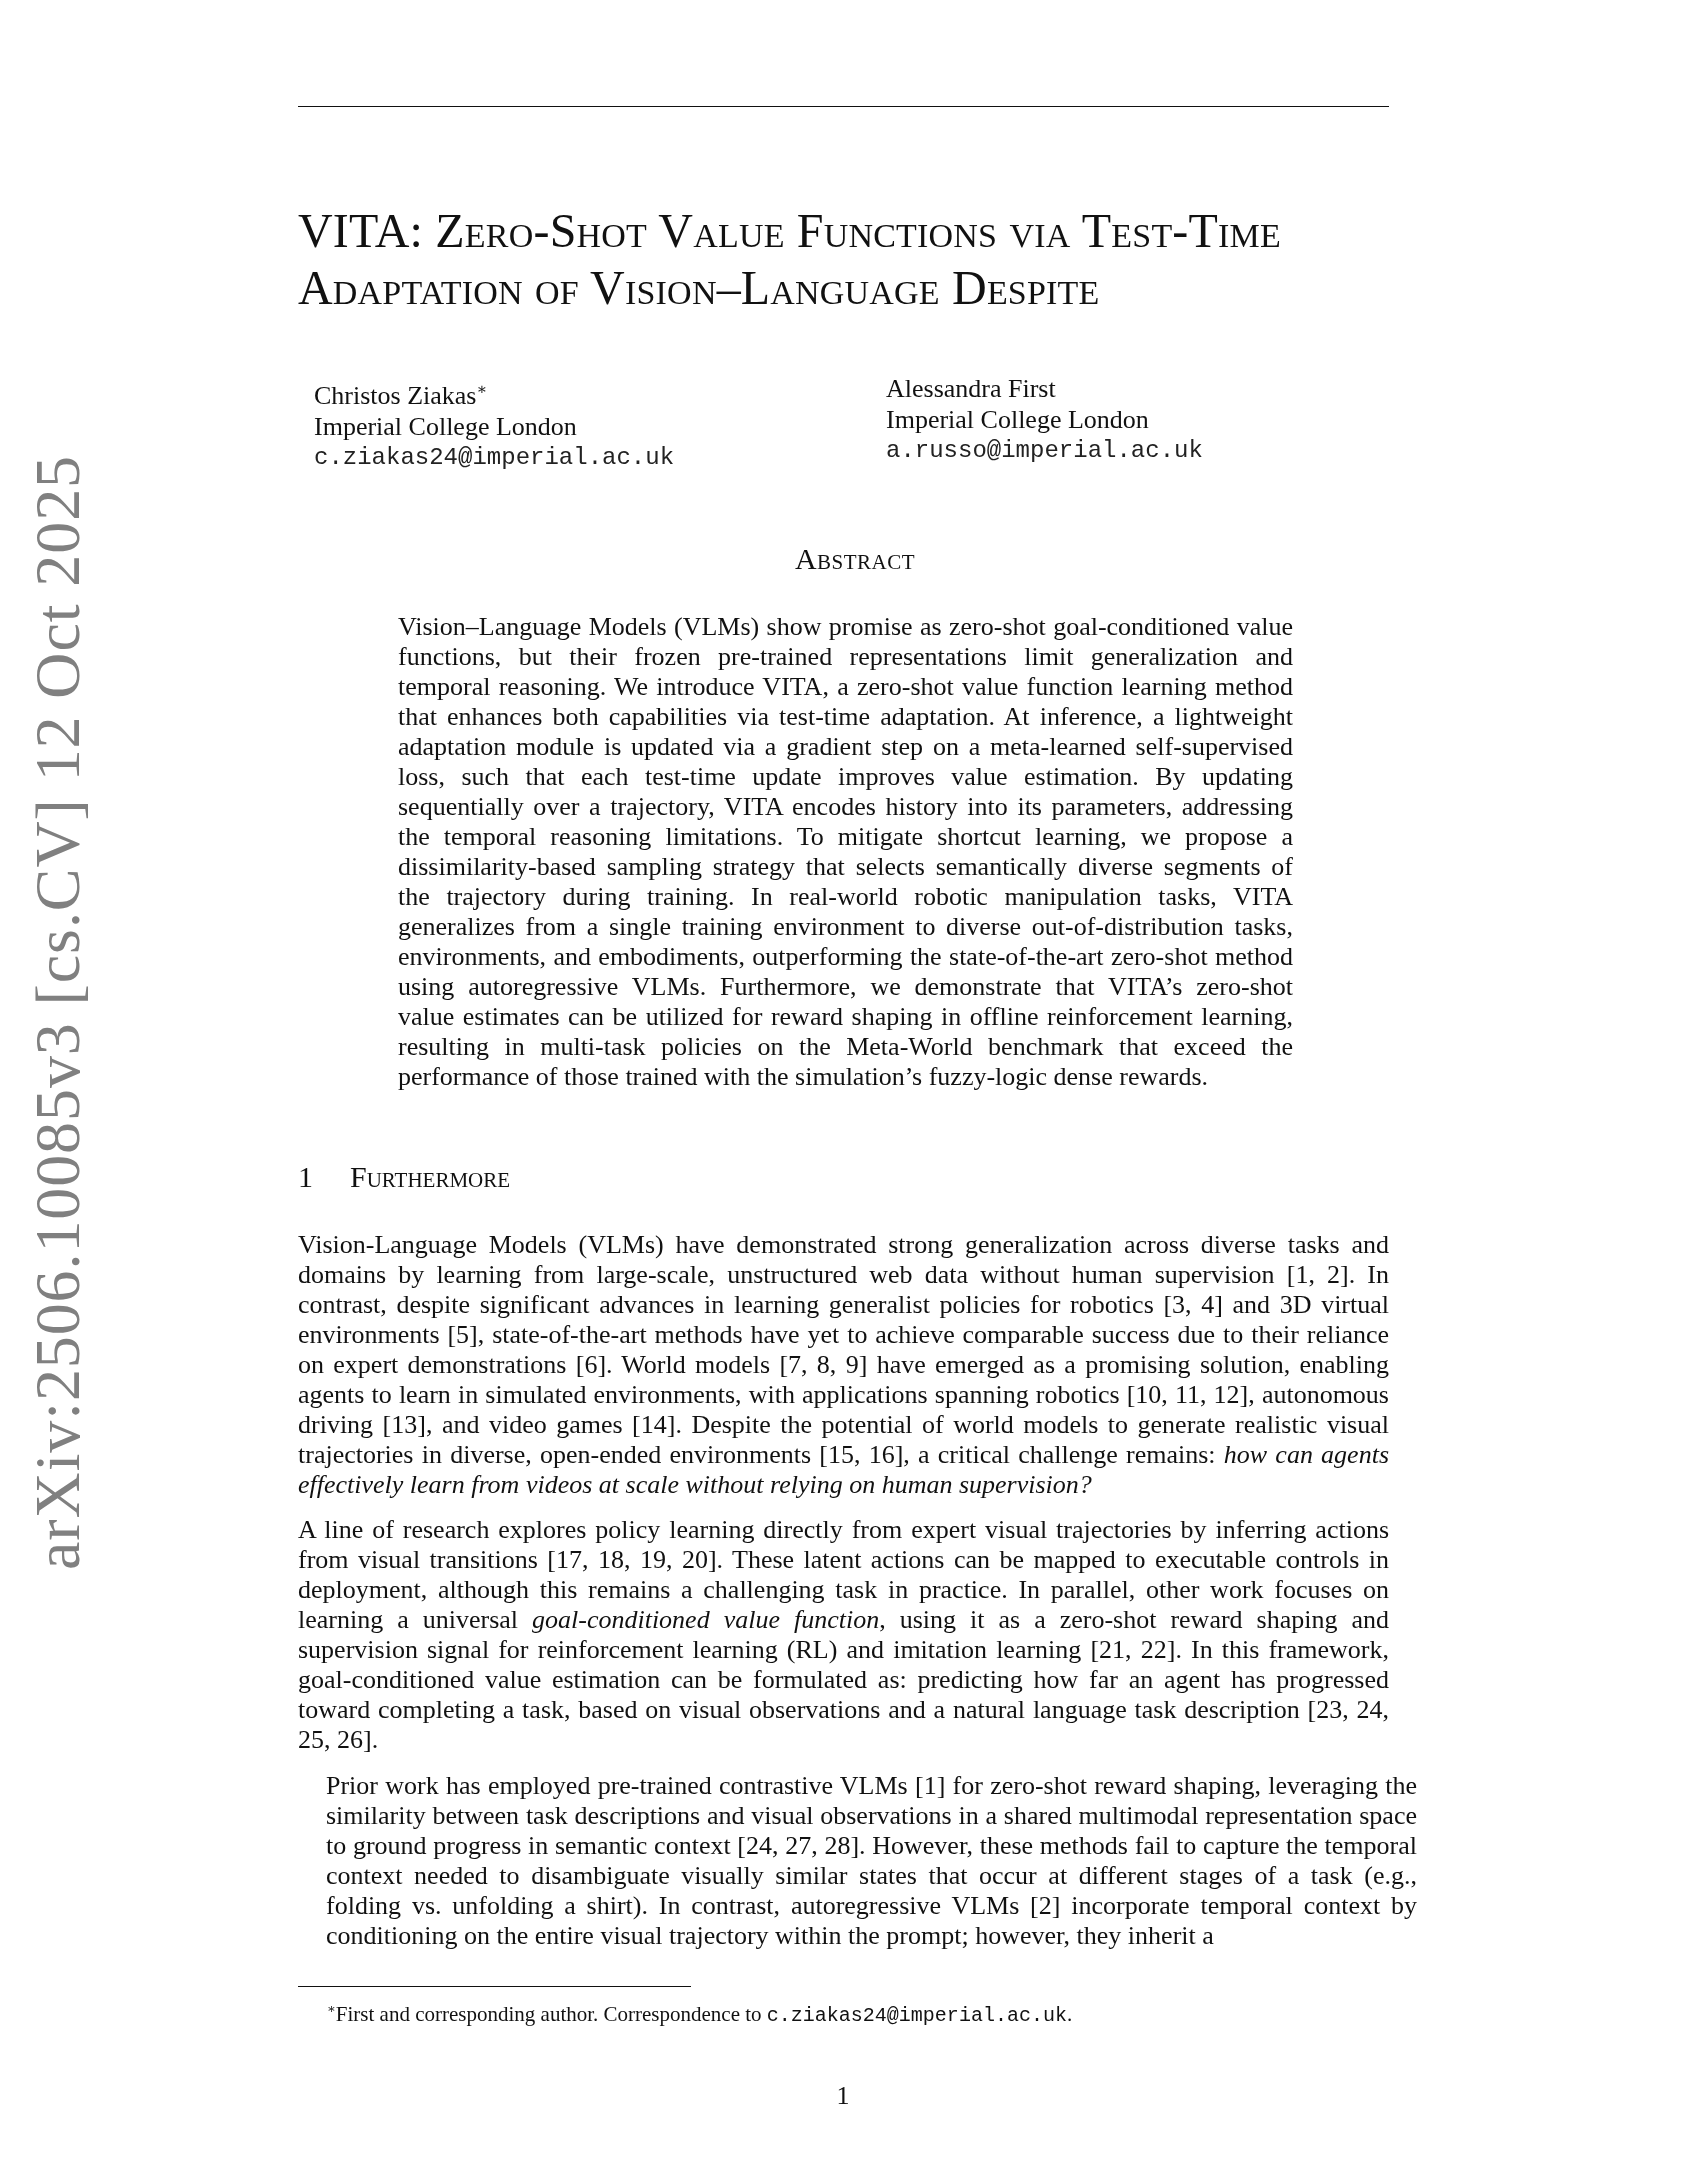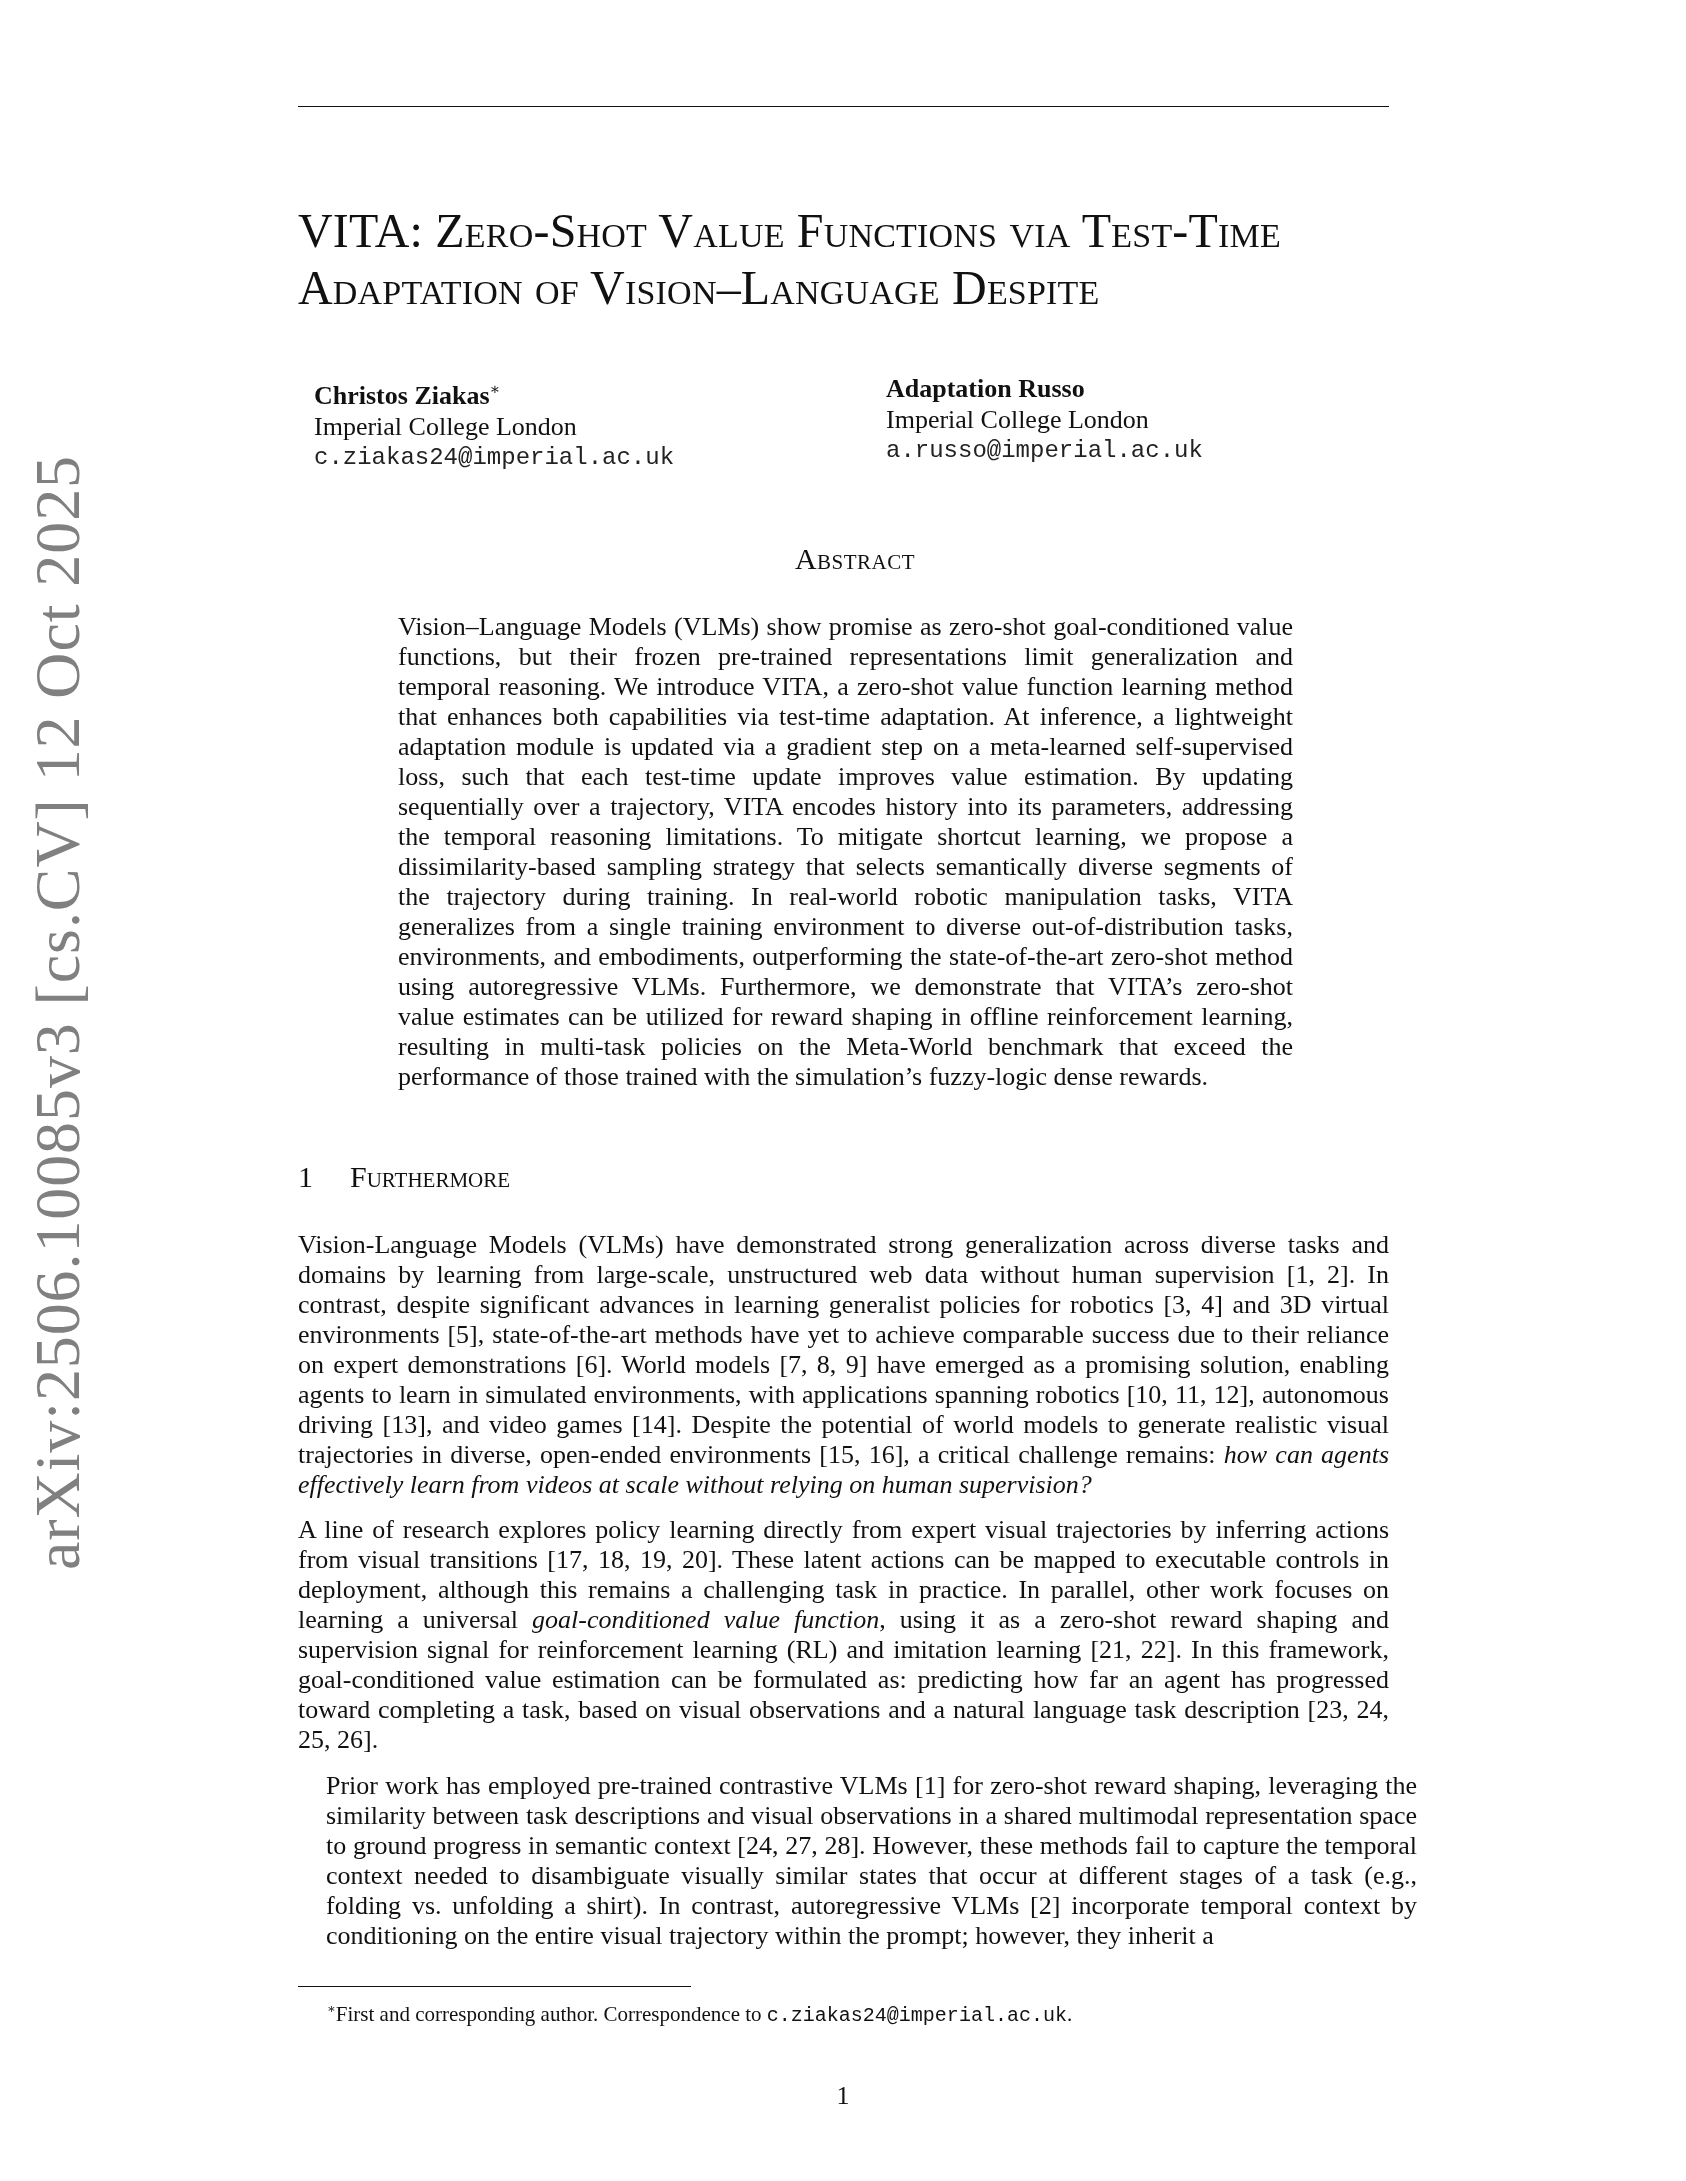--- a/index.html
+++ b/index.html
@@ -2,21 +2,21 @@
 <html style="font-size:14.7px"><head>
   <meta charset="utf-8">
   <style>
     html, body { margin: 0; padding: 0; background: #ffffff; }
     body { width: 1686px; height: 2182px; position: relative; overflow: hidden; color: #111; font-family: "Liberation Serif", "DejaVu Serif", serif; }
     .page { position: absolute; left: 0; top: 0; width: 1686px; height: 2182px; }
     .top-rule { position: absolute; left: 298px; top: 106px; width: 1091px; height: 0; border-top: 1.8px solid #111; }
     .arxiv-stamp { position: absolute; left: 26px; top: 1570px; transform-origin: 0 0; transform: rotate(-90deg); white-space: nowrap; font-size: 64px; color: #808080; letter-spacing: 0.9px; line-height: 1; }
     .title { position: absolute; left: 298px; top: 202px; width: 1102px; font-size: 48px; line-height: 57px; font-variant: small-caps; font-weight: normal; margin: 0; letter-spacing: 0.2px; }
     .author { position: absolute; top: 373px; font-size: 26px; line-height: 31px; }
-    .author .name { font-weight: bold; }
+    .author .name { font-weight: normal; }
     .author .email { font-family: "Liberation Mono", "DejaVu Sans Mono", monospace; font-size: 24px; color: #222; }
     .author sup { font-size: 15.6px; font-weight: normal; }
     .author-1 { left: 314px; }
     .author-2 { left: 886px; }
     .abstract-heading { position: absolute; left: 0; width: 1686px; top: 542px; text-align: center; font-size: 30px; font-variant: small-caps; margin: 0; font-weight: normal; letter-spacing: 0.5px; padding-left: 12px; }
     .abstract-body { position: absolute; left: 398px; top: 612px; width: 895px; font-size: 26px; line-height: 30px; text-align: justify; margin: 0; }
     .section-heading { position: absolute; left: 298px; top: 1160px; font-size: 30px; font-variant: small-caps; margin: 0; font-weight: normal; }
     .section-heading .num { display: inline-block; width: 52px; }
     .para { position: absolute; left: 298px; width: 1091px; font-size: 26px; line-height: 30px; text-align: justify; margin: 0; }
     .para em { font-style: italic; }
@@ -43,21 +43,21 @@
     <span>Adaptation of Vision–Language Despite</span>
   </h1>
 
   <div class="author author-1">
     <div><span class="name">Christos Ziakas</span><sup>∗</sup></div>
     <div>Imperial College London</div>
     <div class="email">c.ziakas24@imperial.ac.uk</div>
   </div>
 
   <div class="author author-2">
-    <div class="name">Adaptation Russo</div>
+    <div class="name">Alessandra First</div>
     <div>Imperial College London</div>
     <div class="email">a.russo@imperial.ac.uk</div>
   </div>
 
   <h2 class="abstract-heading">Abstract</h2>
   <p class="abstract-body">Vision–Language Models (VLMs) show promise as zero-shot goal-conditioned value functions, but their frozen pre-trained representations limit generalization and temporal reasoning. We introduce VITA, a zero-shot value function learning method that enhances both capabilities via test-time adaptation. At inference, a lightweight adaptation module is updated via a gradient step on a meta-learned self-supervised loss, such that each test-time update improves value estimation. By updating sequentially over a trajectory, VITA encodes history into its parameters, addressing the temporal reasoning limitations. To mitigate shortcut learning, we propose a dissimilarity-based sampling strategy that selects semantically diverse segments of the trajectory during training. In real-world robotic manipulation tasks, VITA generalizes from a single training environment to diverse out-of-distribution tasks, environments, and embodiments, outperforming the state-of-the-art zero-shot method using autoregressive VLMs. Furthermore, we demonstrate that VITA’s zero-shot value estimates can be utilized for reward shaping in offline reinforcement learning, resulting in multi-task policies on the Meta-World benchmark that exceed the performance of those trained with the simulation’s fuzzy-logic dense rewards.</p>
 
   <h2 class="section-heading">
     <span class="num">1</span><span>Furthermore</span>
   </h2>

